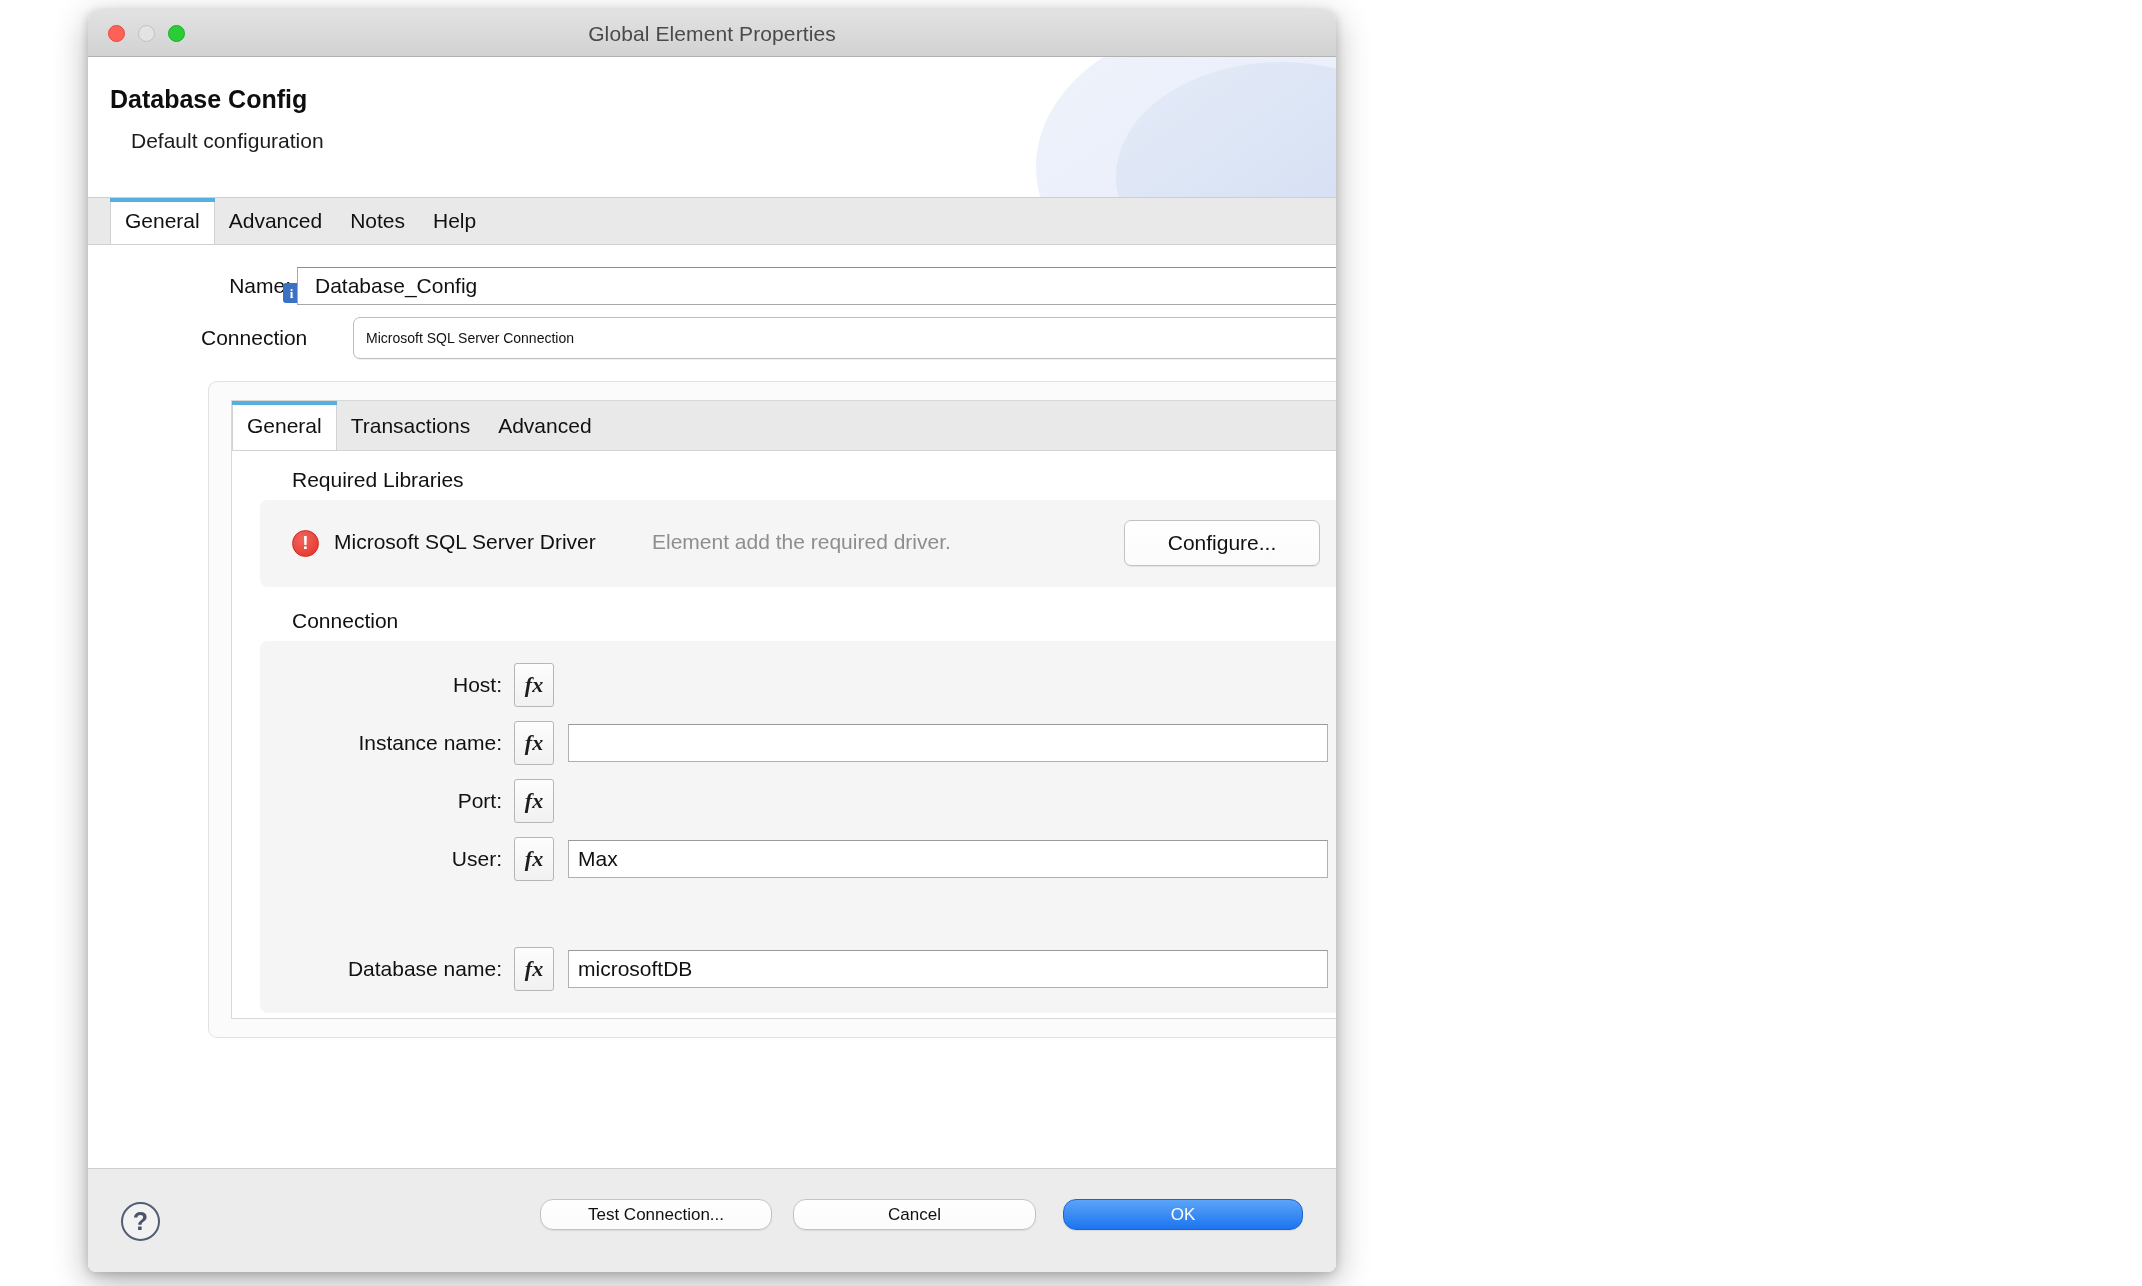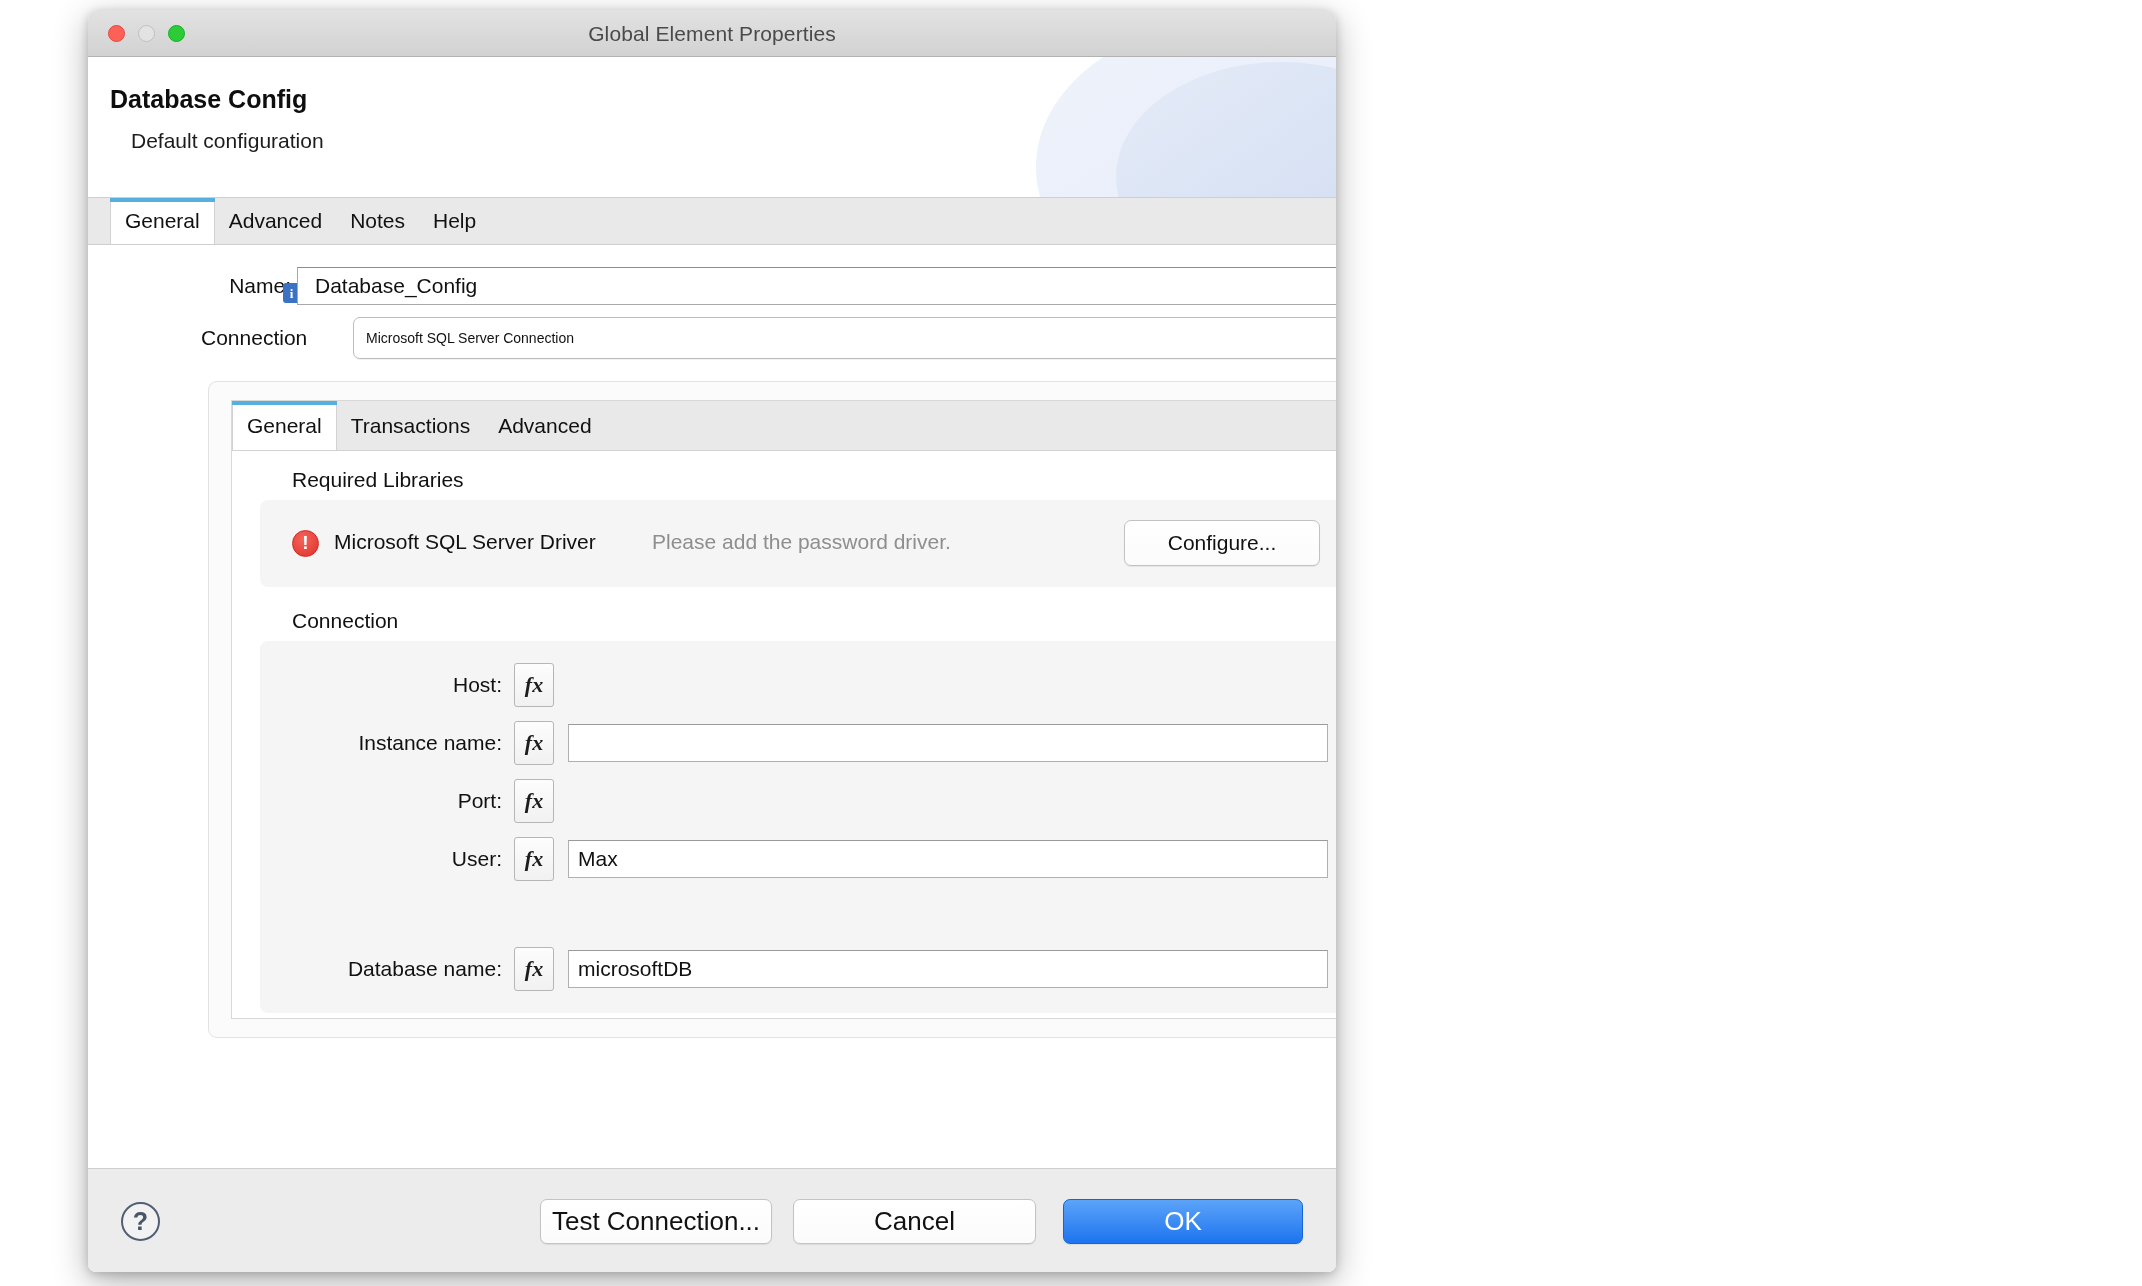--- a/index.html
+++ b/index.html
@@ -311,24 +311,24 @@
     width: 39px; height: 39px;
     border-radius: 50%;
     border: 2px solid #525e72;
     display: flex; align-items: center; justify-content: center;
     color: #4a5568; font-size: 25px; font-weight: bold;
     line-height: 1;
     background: #f2f2f2;
   }
   .footer-btn {
     position: absolute; top: 30px;
-    height: 45px;
-    border-radius: 7px;
-    display: flex; align-items: center; justify-content: center;
-    font-size: 26px;
+    height: 31px;
+    border-radius: 13px;
+    display: flex; align-items: center; justify-content: center;
+    font-size: 17px;
     box-shadow: 0 1px 1px rgba(0,0,0,.08);
   }
   #test-btn {
     left: 452px; width: 232px;
     background: linear-gradient(to bottom,#ffffff,#fbfbfb);
     border: 1px solid #c3c3c3; color: #111;
   }
   #cancel-btn {
     left: 705px; width: 243px;
     background: linear-gradient(to bottom,#ffffff,#fbfbfb);
@@ -407,21 +407,21 @@
 
         <div id="inner-content">
 
           <div id="req-lib-label" class="group-label">Required Libraries</div>
 
           <div id="req-lib-box">
             <div id="error-icon">
                 <span>!</span>
               </div>
             <div id="driver-name">Microsoft SQL Server Driver</div>
-            <div id="driver-hint">Please add the password driver.</div>
+            <div id="driver-hint">Element add the required driver.</div>
             <div id="configure-btn">Configure...</div>
           </div>
 
           <div id="conn-group-label" class="group-label">Connection</div>
 
           <div id="conn-box">
 
             <div class="field-row" style="top:22px;">
               <div class="field-label">Host:</div>
               <div class="fx-btn">fx</div>

